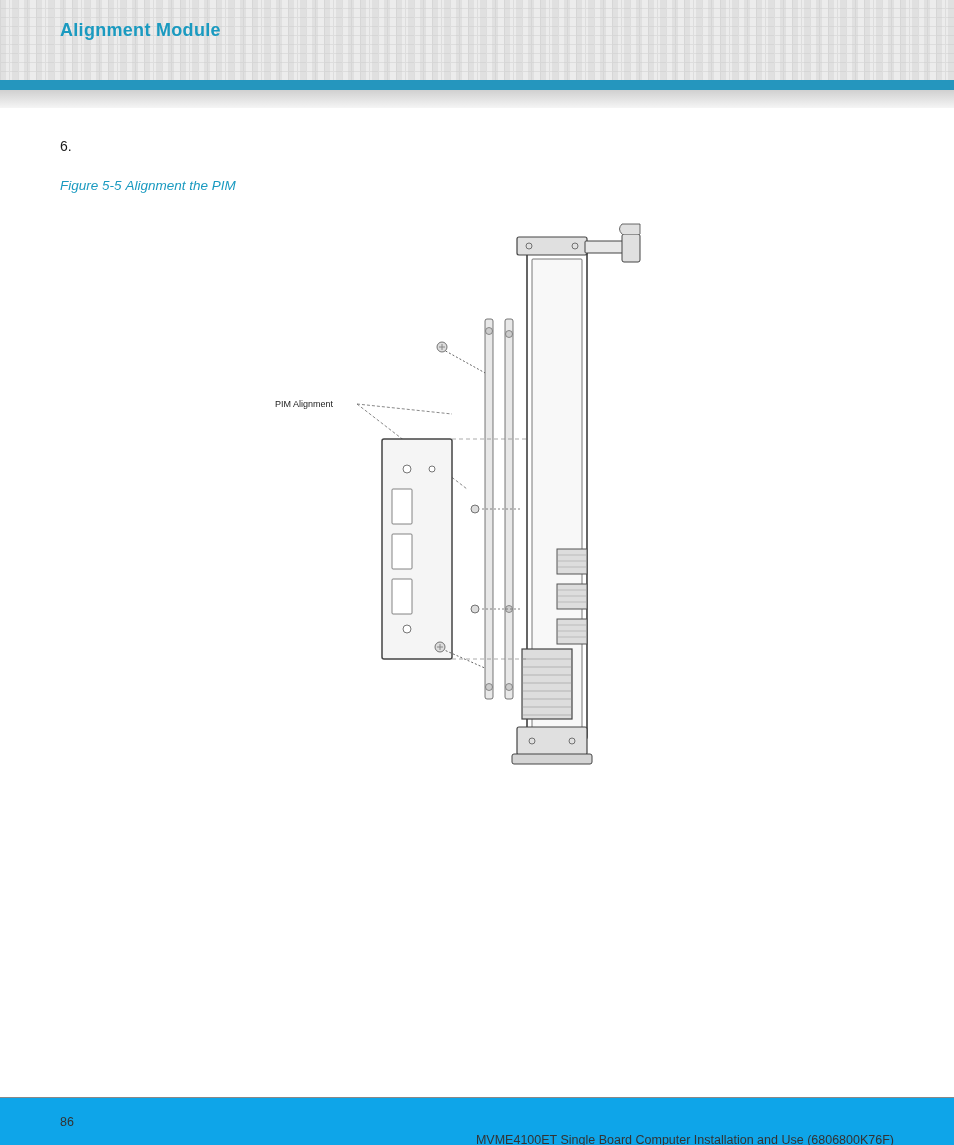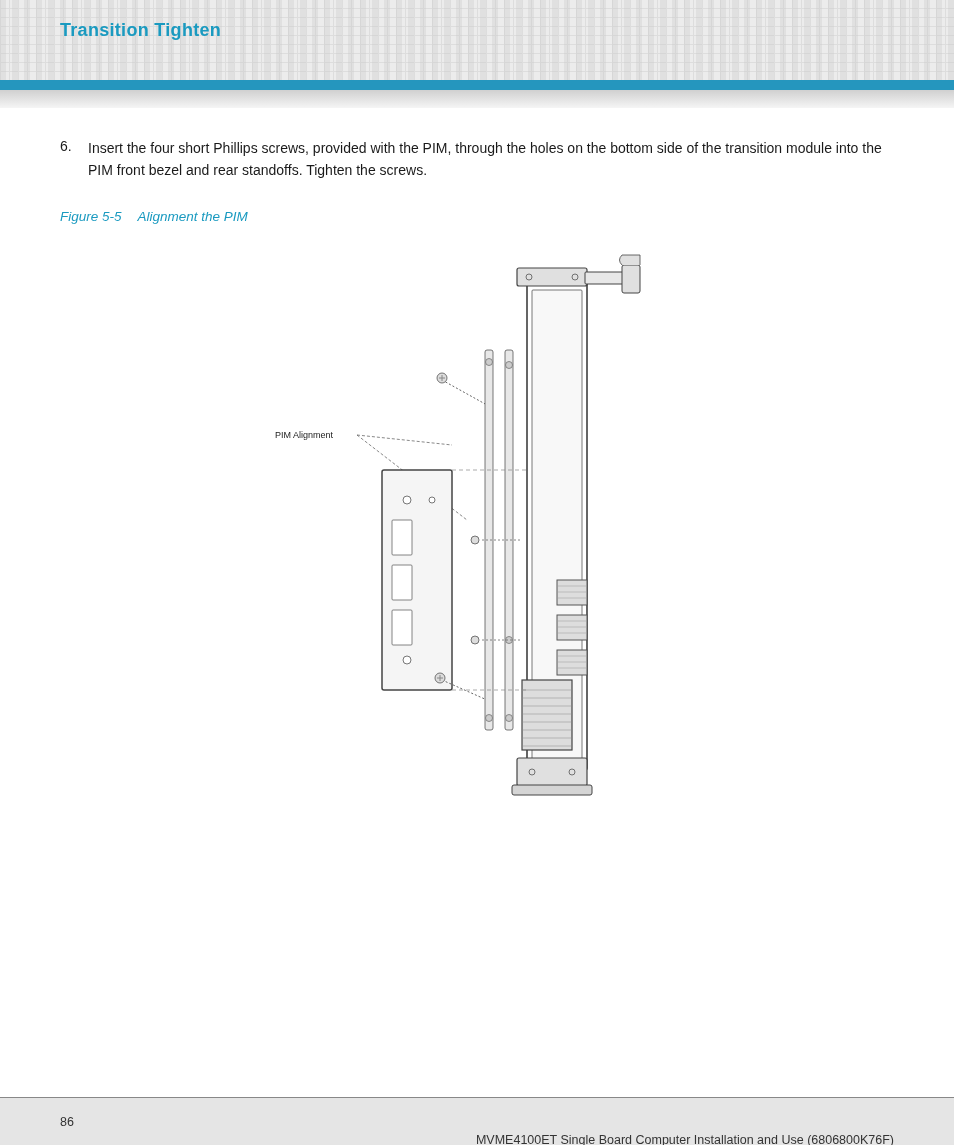--- a/index.html
+++ b/index.html
@@ -104,21 +104,21 @@
     }
 
     
     .figure-caption {
       margin-top: 24px;
       margin-bottom: 16px;
       color: #1a9ac0;
       font-style: italic;
       font-size: 13.5px;
       display: flex;
-      gap: 16px;
+      gap: 4px;
       align-items: flex-start;
     }
 
     .figure-label {
       font-weight: normal;
       white-space: nowrap;
     }
 
     .figure-title {
       font-weight: normal;
@@ -147,52 +147,51 @@
       left: 0;
       right: 0;
       height: 48px;
       border-top: 1.5px solid #888;
       display: flex;
       align-items: center;
       justify-content: space-between;
       padding: 0 60px;
       font-size: 12.5px;
       color: #333;
-      background: #e5e5e5;
+      background: #0ea5e9;
     }
 
     .footer-page {
       font-weight: normal;
     }
 
     .footer-title {
       font-weight: normal;
       margin-top: 36px;
     }
   </style>
 </head>
 <body>
 
 <div class="top-pattern">
   <div class="top-pattern-grid"></div>
   <div class="section-title-area">
-    <span class="section-title">Transition Tighten</span>
+    <span class="section-title">Alignment Module</span>
   </div>
 </div>
 
 <div class="blue-bar"></div>
 
 <div class="gray-bar"></div>
 
 <div class="content-area">
 
   <div class="step-block">
     <span class="step-number">6.</span>
     <div class="step-text">
-      <p>Insert the four short Phillips screws, provided with the PIM, through the holes on the bottom side of the transition module into the PIM front bezel and rear standoffs. Tighten the screws.</p>
     </div>
   </div>
 
   <div class="figure-caption">
     <span class="figure-label">Figure 5-5</span>
     <span class="figure-title">Alignment the PIM</span>
   </div>
 
   <div class="figure-area">
     <svg class="diagram-svg" viewBox="0 0 420 560" xmlns="http://www.w3.org/2000/svg">

